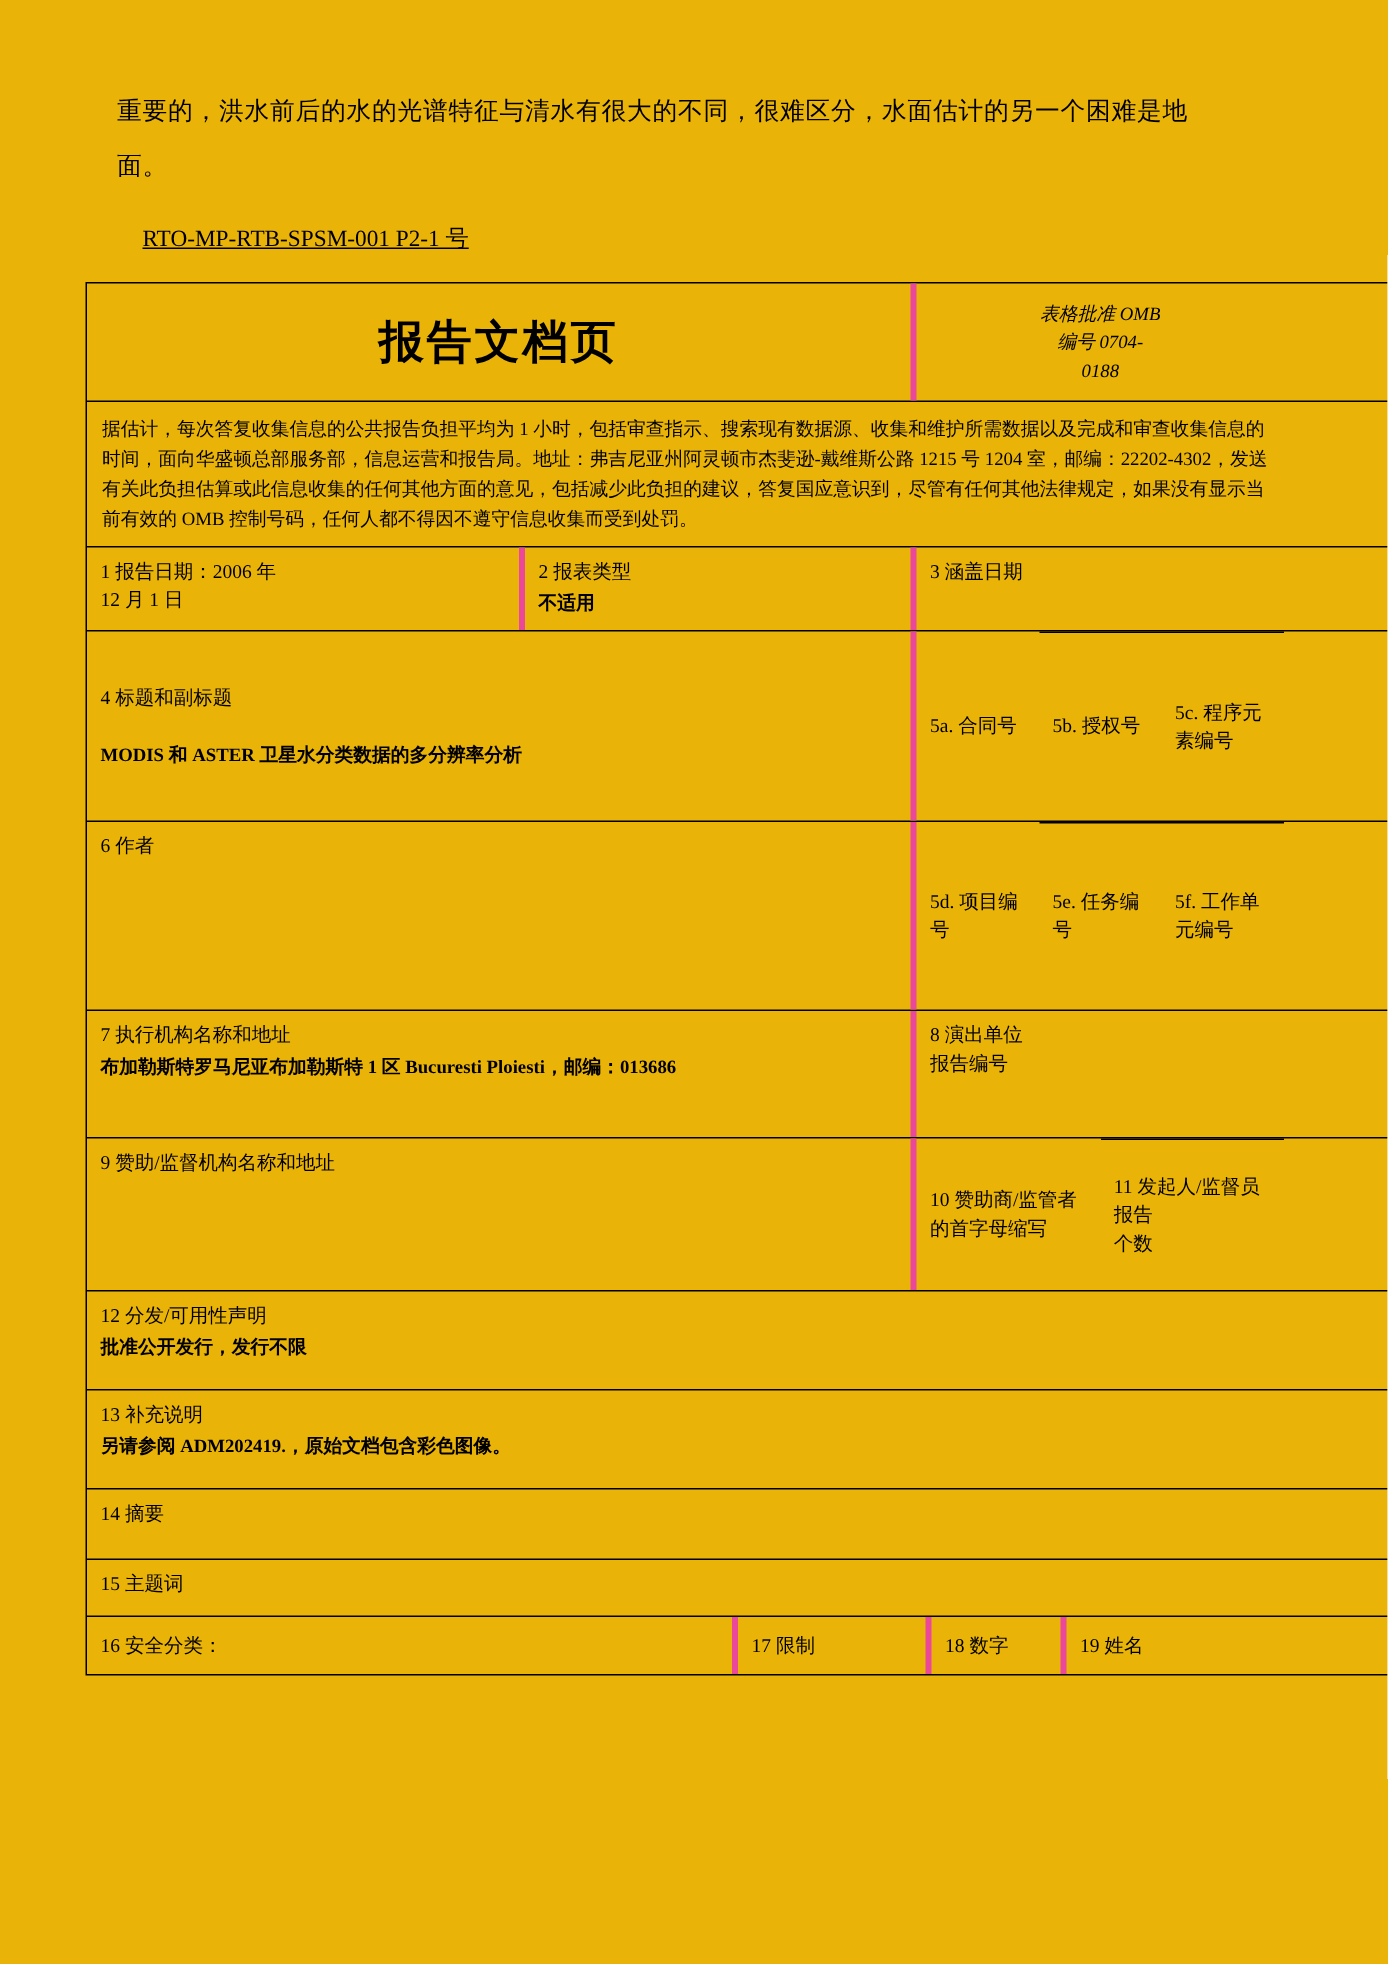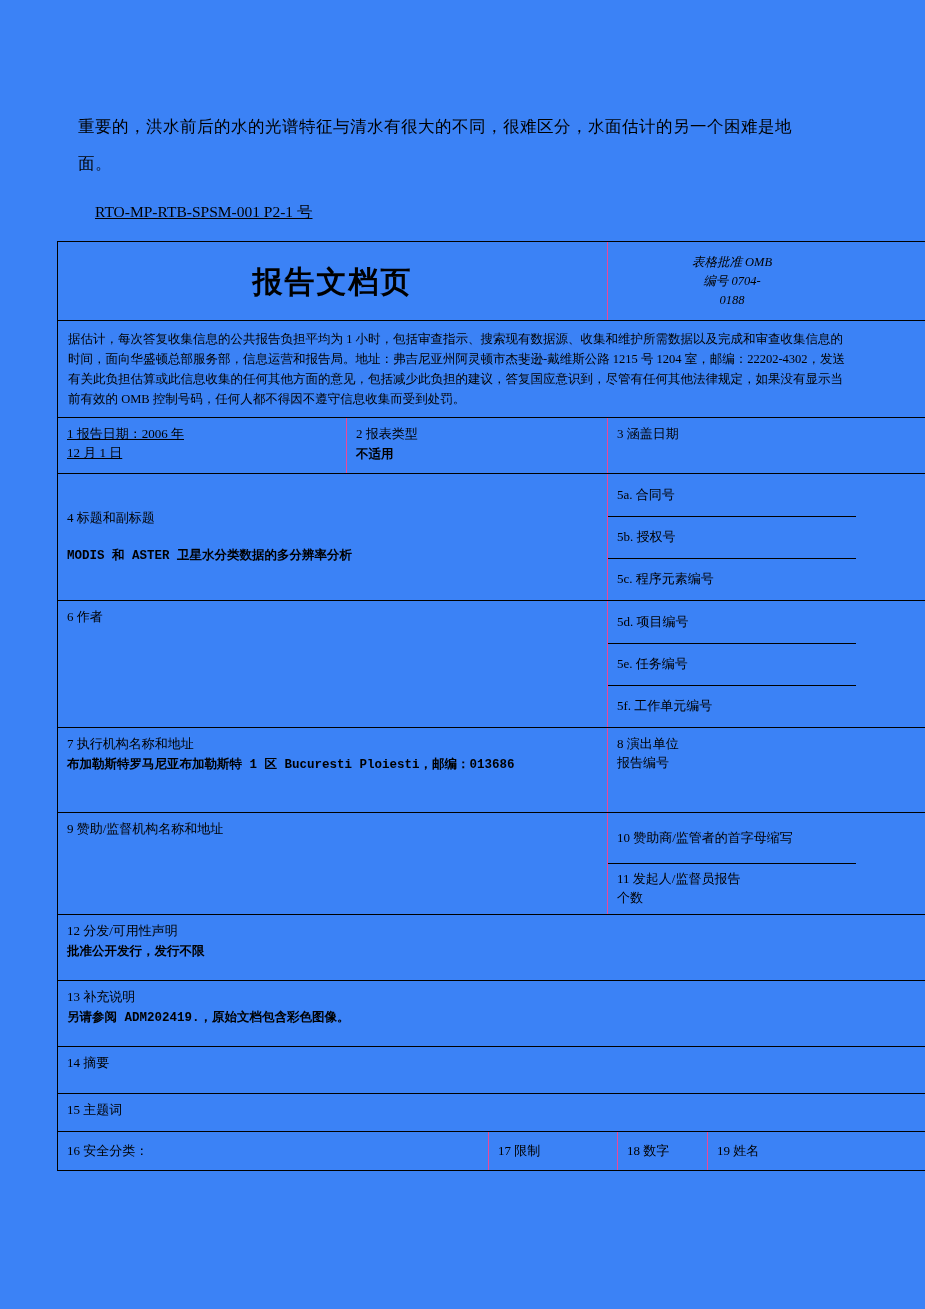--- a/index.html
+++ b/index.html
@@ -1,23 +1,23 @@
 <!DOCTYPE html>
 <html><head>
 <meta charset="utf-8">
 <style>
   * { margin:0; padding:0; box-sizing:border-box; }
   html,body { background:#ffffff; }
   .page {
     position:relative;
     width:925px; height:1309px;
-    background:#3b82f6;
+    background:#eab308;
     color:#000;
     font-family:"Liberation Serif", serif;
-    padding:108px 70px 0 57px;
+    padding:55px 70px 0 57px;
     overflow:hidden;
   }
   .intro {
     margin-left:21px;
     width:745px;
     font-size:16.5px;
     line-height:2.25;
     letter-spacing:0.5px;
   }
   .ref {
@@ -27,27 +27,27 @@
     text-decoration:underline;
   }
   .form {
     margin-top:18px;
     width:908px;
     border:1px solid #000;
   }
   .row { display:flex; border-top:1px solid #000; }
   .row:first-child { border-top:none; }
   .cell {
-    border-left:1px solid #ec4899;
+    border-left:4px solid #ec4899;
     padding:7px 9px;
     font-size:13px;
     line-height:1.45;
   }
   .cell:first-child { border-left:none; }
-  .w-a { width:288px; flex:none;text-decoration:underline; }
+  .w-a { width:288px; flex:none; }
   .w-b { width:261px; flex:none; }
   .w-c { width:249px; flex:none; }
   .w-left { width:549px; flex:none; }
   .w-full { width:798px; flex:none; }
   .w-16a { width:430px; flex:none; }
   .w-16b { width:129px; flex:none; }
   .w-16c { width:90px; flex:none; }
   .w-16d { width:149px; flex:none; }
 
   .r-head  { min-height:78px; }
@@ -66,34 +66,34 @@
     display:flex; align-items:center; justify-content:center;
     font-size:30px; font-weight:bold; letter-spacing:2px;
   }
   .omb-cell {
     display:flex; flex-direction:column; align-items:center; justify-content:center;
     font-style:italic; font-size:12.5px; line-height:1.5; text-align:center;
   }
   .para-cell {
     font-size:12.5px; line-height:1.6; padding:8px 10px;
   }
-  .stack { padding:0; display:flex; flex-direction:column; }
+  .stack { padding:0; display:flex; flex-direction:row; }
   .stack .sub {
     border-top:1px solid #000;
     padding:7px 9px;
     flex:1; min-height:42px;
     font-size:13px;
     display:flex; flex-direction:column; justify-content:center;
   }
   .stack .sub:first-child { border-top:none; }
   .v-center { display:flex; flex-direction:column; justify-content:center;gap:17px; }
   .h-center { display:flex; align-items:center; }
   .bval {
     font-weight:bold;
-    font-family:Liberation Mono, monospace;
+    font-family:Liberation Serif, serif;
     font-size:12.5px;
     margin-top:2px;
   }
 </style>
 </head>
 <body>
 
 <div class="page">
 
   <p class="intro">重要的，洪水前后的水的光谱特征与清水有很大的不同，很难区分，水面估计的另一个困难是地面。</p>

